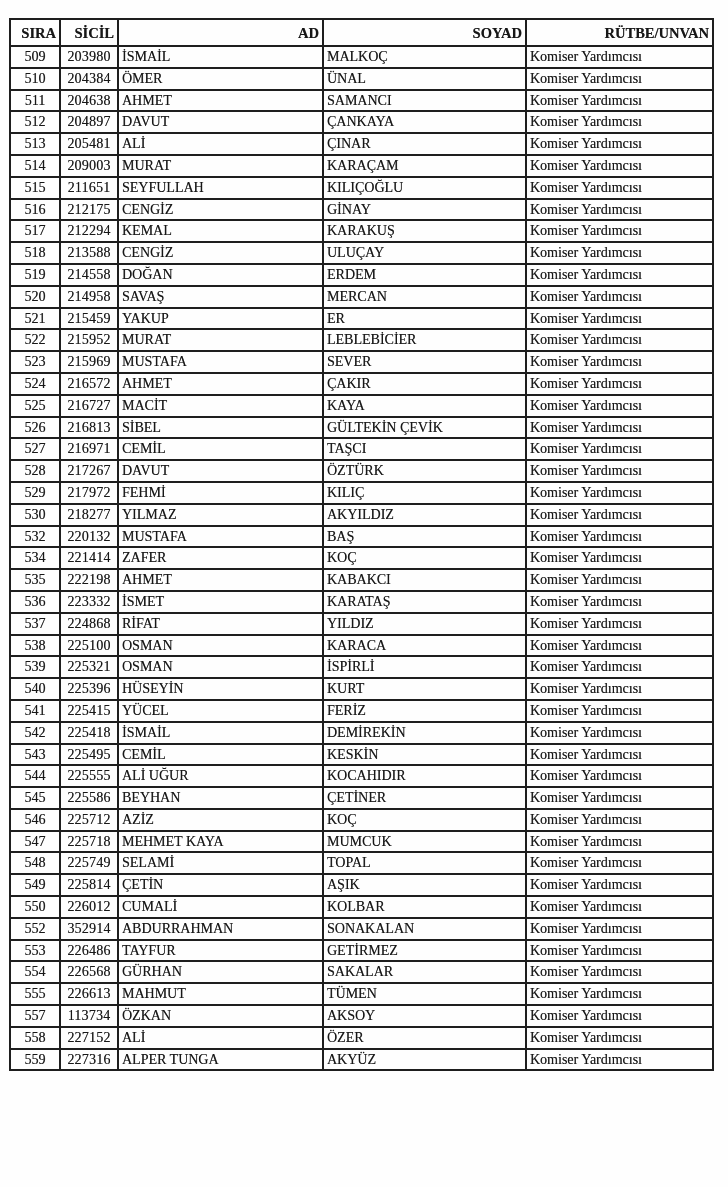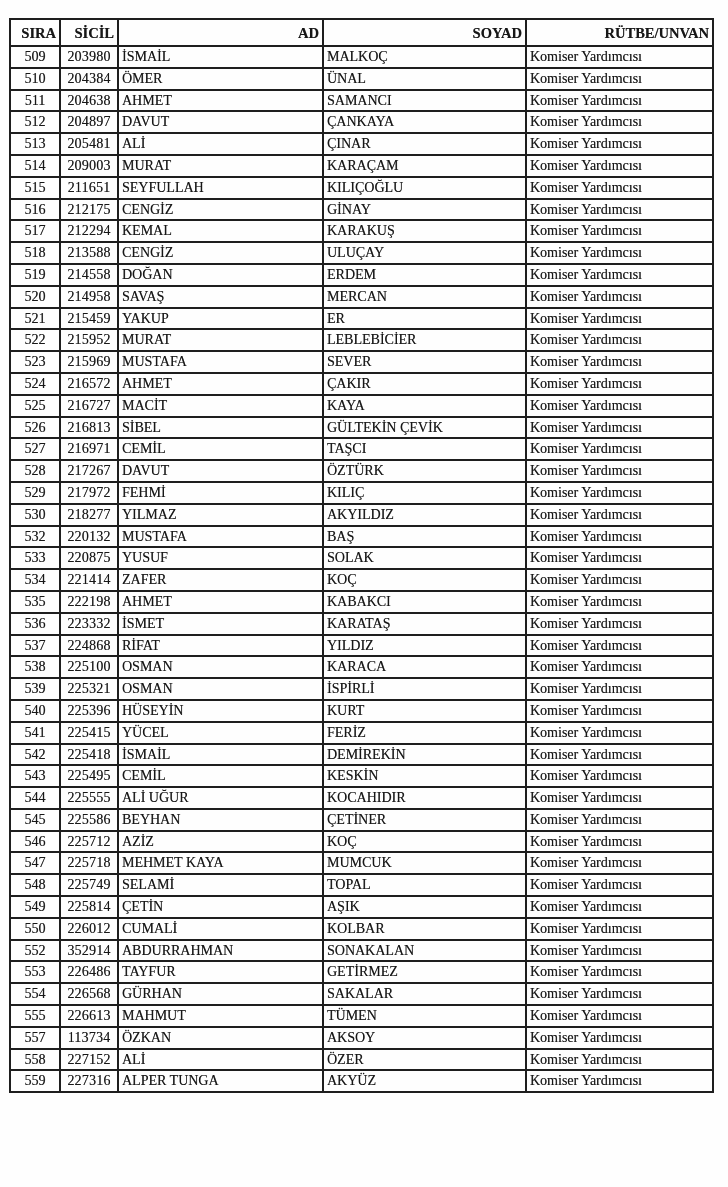--- a/index.html
+++ b/index.html
@@ -240,27 +240,20 @@
           <td class="cell-rutbe">Komiser Yardımcısı</td>
         </tr>
         <tr>
           <td class="cell-sira">532</td>
           <td class="cell-sicil">220132</td>
           <td class="cell-ad">MUSTAFA</td>
           <td class="cell-soyad">BAŞ</td>
           <td class="cell-rutbe">Komiser Yardımcısı</td>
         </tr>
         <tr>
-          <td class="cell-sira">533</td>
-          <td class="cell-sicil">220875</td>
-          <td class="cell-ad">YUSUF</td>
-          <td class="cell-soyad">SOLAK</td>
-          <td class="cell-rutbe">Komiser Yardımcısı</td>
-        </tr>
-        <tr>
           <td class="cell-sira">534</td>
           <td class="cell-sicil">221414</td>
           <td class="cell-ad">ZAFER</td>
           <td class="cell-soyad">KOÇ</td>
           <td class="cell-rutbe">Komiser Yardımcısı</td>
         </tr>
         <tr>
           <td class="cell-sira">535</td>
           <td class="cell-sicil">222198</td>
           <td class="cell-ad">AHMET</td>

